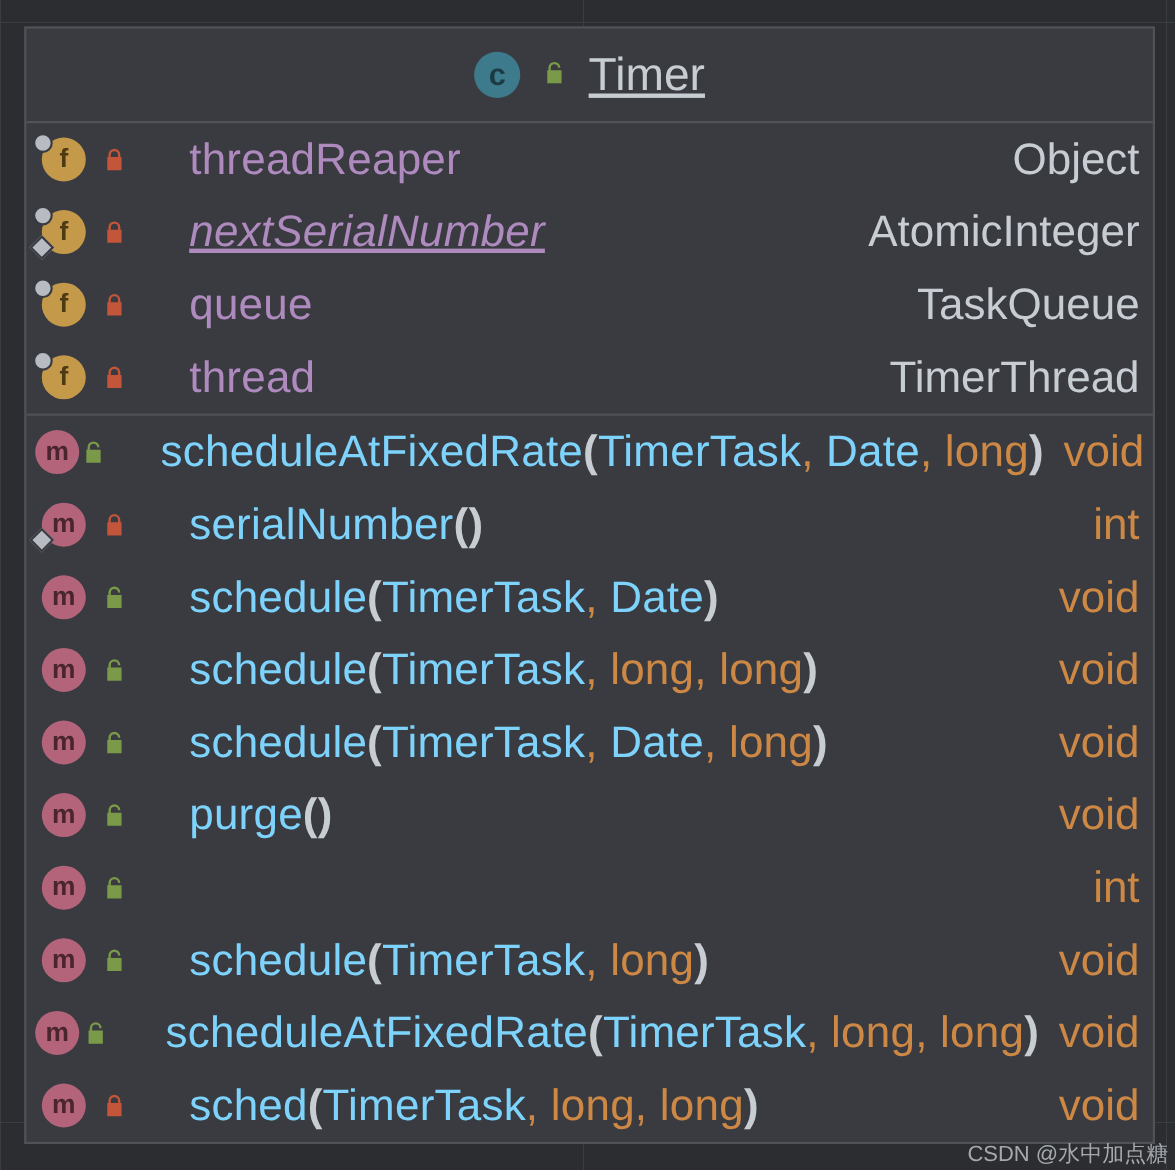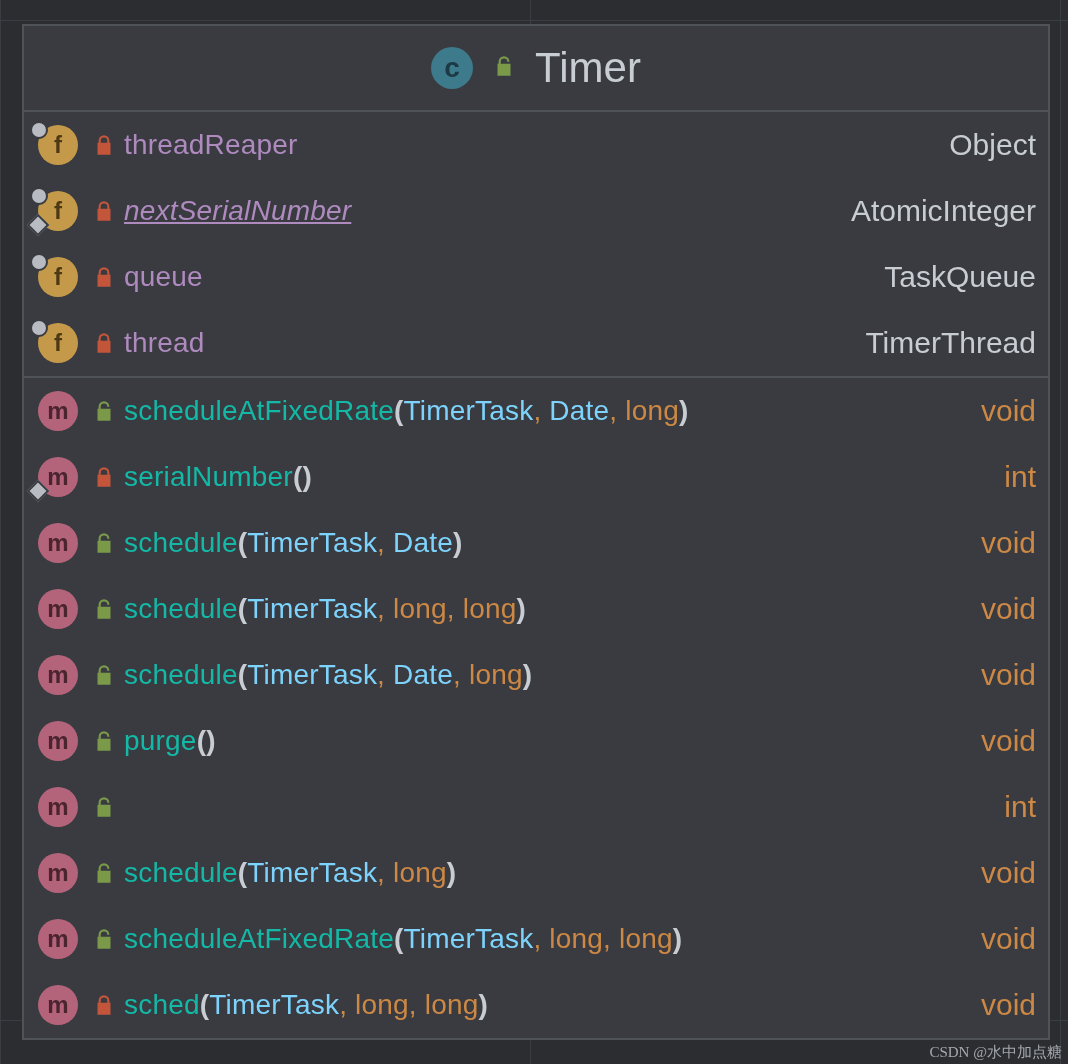--- a/index.html
+++ b/index.html
@@ -44,20 +44,21 @@
     color: #1b3a43;
     display: flex;
     align-items: center;
     justify-content: center;
     font-size: 28px;
     font-weight: 600;
   }
   .title-text {
     color: #c8cdd3;
     font-size: 42px;
+    text-decoration: underline;
   }
   .section {
     display: flex;
     flex-direction: column;
   }
   .section + .section { border-top: 2px solid #4f5257; }
   .row {
     height: 66px;
     display: flex;
     align-items: center;
@@ -98,47 +99,47 @@
     border: 2px solid #393b40;
   }
   .access-slot {
     width: 40px;
     display: flex;
     align-items: center;
     justify-content: center;
   }
   .sig {
     flex: 0 0 auto;
-    font-size: 28px;
+    font-size: 40px;
     white-space: nowrap;
     letter-spacing: 0.2px;
+    margin-left: 48px;
   }
   .spacer { flex: 1 1 auto; }
   .ret {
-    font-size: 30px;
+    font-size: 40px;
     color: #c8cdd3;
     text-align: right;
     white-space: nowrap;
     margin-left: 18px;
   }
   .ret-kw { color: #cc8844; }
   .name-field { color: #ae8abe; }
-  .name-method { color: #14b8a6; }
+  .name-method { color: #7dd3fc; }
   .italic { font-style: italic; text-decoration: underline; }
   .punct { color: #c8cdd3; font-weight: 600; }
   .ptype { color: #7dd3fc; }
   .pkw { color: #cc8844; }
   .csep { color: #cc8844; }
   .watermark {
     position: absolute;
     right: 6px;
     bottom: 2px;
     color: #a5a9ae;
-    font-size: 15px;
-    font-family: Liberation Serif, serif;
+    font-size: 20px;
   }
 </style>
 </head>
 <body>
 <div class="bg-grid"></div>
 
 <div class="panel">
 
   <div class="header">
     <span class="class-badge">c</span>

